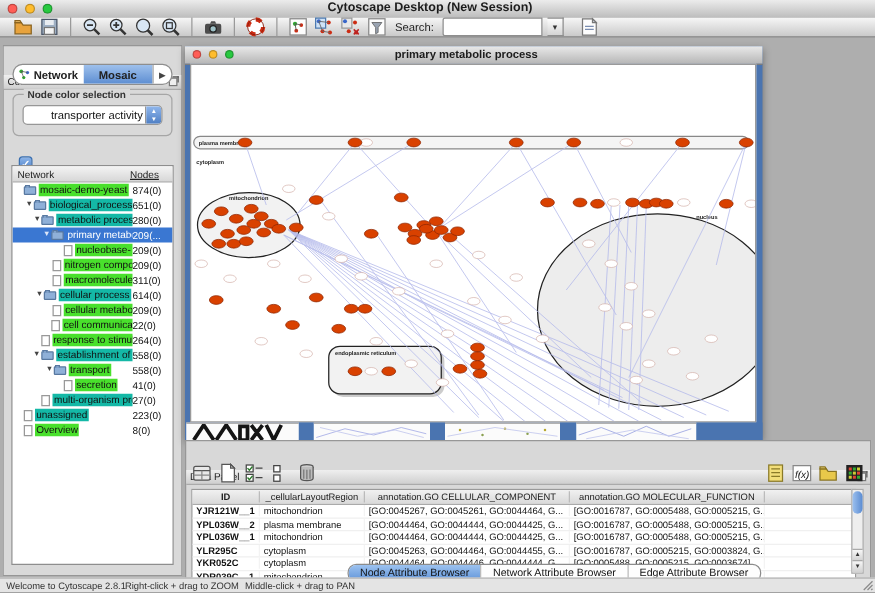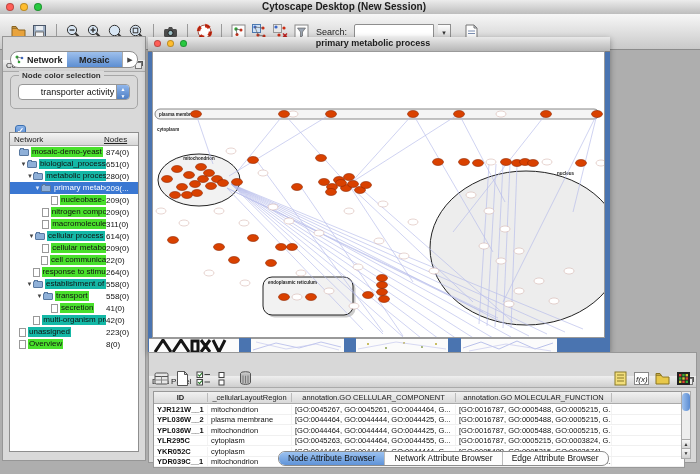--- a/index.html
+++ b/index.html
@@ -8,21 +8,21 @@
        -webkit-font-smoothing:antialiased;}
   
   .mac-bar{position:absolute;left:0;top:0;right:0;height:14px;
     background:linear-gradient(#ececec,#bdbdbd);border-bottom:1px solid #7d7d7d;}
   .lights{position:absolute;left:6px;top:3px;display:flex;gap:6px;}
   .light{width:8px;height:8px;border-radius:50%;border:1px solid rgba(0,0,0,.25);box-sizing:border-box;}
   .l-red{background:#ff5e57}.l-yel{background:#ffbd2e}.l-grn{background:#28c940}
   .bar-title{position:absolute;left:0;right:12px;top:1px;text-align:center;
     font-size:10px;font-weight:bold;color:#1c1c1c;}
   
-  #toolbar{position:absolute;left:0;top:14px;right:0;height:36px;
+  #toolbar{position:absolute;left:0;top:14px;right:0;height:16px;
     background:linear-gradient(#f7f7f7,#c9c9c9);border-bottom:1px solid #8b8b8b;
     display:flex;align-items:center;padding-left:10px;box-sizing:border-box;gap:4px;}
   .tbi{width:17px;height:17px;flex:0 0 auto;}
   .tsep{width:1px;height:15px;background:#9a9a9a;margin:0 4px;flex:0 0 auto;}
   #search-lbl{font-size:9px;color:#222;margin:0 3px 0 2px;}
   #search-box{width:78px;height:13px;background:#fff;border:1px solid #8e8e8e;
     border-radius:2px 0 0 2px;}
   #search-drop{width:13px;height:15px;border:1px solid #8e8e8e;border-left:none;
     background:linear-gradient(#fdfdfd,#d4d4d4);font-size:7px;line-height:15px;
     text-align:center;color:#333;box-sizing:border-box;}
@@ -96,21 +96,21 @@
     background:#d8d8d8;border:1px solid #979797;box-sizing:border-box;}
   #dp-toolbar{position:absolute;left:4px;top:14px;right:4px;height:23px;
     display:flex;align-items:center;gap:4px;}
   .dpi{width:17px;height:17px;}
   .dp-fill{flex:1;}
   #dp-table{position:absolute;left:4px;top:38px;width:530px;background:#fff;
     border:1px solid #999;}
   .dt-head{display:flex;height:11px;background:linear-gradient(#f1f1f1,#d9d9d9);
     border-bottom:1px solid #aaa;font-size:7.5px;color:#222;align-items:center;}
   .dt-head>div{text-align:center;border-right:1px solid #bbb;box-sizing:border-box;overflow:hidden;white-space:nowrap;}
-  .dt-row{display:flex;height:9.5px;font-size:7.5px;color:#111;align-items:flex-end;
+  .dt-row{display:flex;height:9.5px;font-size:7.5px;color:#111;align-items:flex-start;
     border-bottom:1px solid #f0f0f0;white-space:nowrap;}
   .dt-row>div{overflow:hidden;padding-left:3px;box-sizing:border-box;border-right:1px solid #f3f3f3;}
   .cw0{width:54px;font-weight:bold;}
   .cw1{width:84px;}
   .cw2{width:164px;}
   .cw3{width:156px;}
   .cw4{flex:1;}
   #dp-scroll{position:absolute;right:5px;top:38px;width:10px;height:68px;background:#eee;
     border:1px solid #aaa;box-sizing:border-box;}
   #dp-thumb{position:absolute;left:0;right:0;top:1px;height:18px;border-radius:4px;
@@ -369,21 +369,21 @@
             <span class="tr-icon ic-file"></span>
             <span class="tr-label chip-green">secretion</span>
             <span class="tr-fill"></span>
             <span class="tr-count">41(0)</span>
           </div>
           <div class="tree-row">
             <span style="display: inline-block; width: 25px;"></span>
             <span class="tr-icon ic-file"></span>
             <span class="tr-label chip-red">multi-organism pro</span>
             <span class="tr-fill"></span>
-            <span class="tr-count">42(0)</span>
+            <span class="tr-count">27(0)</span>
           </div>
           <div class="tree-row">
             <span style="display: inline-block; width: 9px;"></span>
             <span class="tr-icon ic-file"></span>
             <span class="tr-label chip-red">unassigned</span>
             <span class="tr-fill"></span>
             <span class="tr-count">223(0)</span>
           </div>
           <div class="tree-row">
             <span style="display: inline-block; width: 9px;"></span>
@@ -723,14 +723,26 @@
       <div class="dp-arr" style="bottom:0">▼</div>
     </div>
   </div>
 
   <div id="browser-tabs">
     <div class="btab sel">Node Attribute Browser</div>
     <div class="btab">Network Attribute Browser</div>
     <div class="btab">Edge Attribute Browser</div>
   </div>
 
+  <div id="statusbar">
+    <span style="left:5px">Welcome to Cytoscape 2.8.1</span>
+    <span style="left:100px">Right-click + drag to ZOOM</span>
+    <span style="left:196px">Middle-click + drag to PAN</span>
+    <svg id="grip" viewBox="0 0 9 9">
+        <g stroke="#8a8a8a" stroke-width="1">
+          <line x1="1" y1="8" x2="8" y2="1"></line>
+          <line x1="4" y1="8" x2="8" y2="4"></line>
+          <line x1="7" y1="8" x2="8" y2="7"></line>
+        </g>
+      </svg>
+  </div>
 
 </div>
 
 </body></html>

